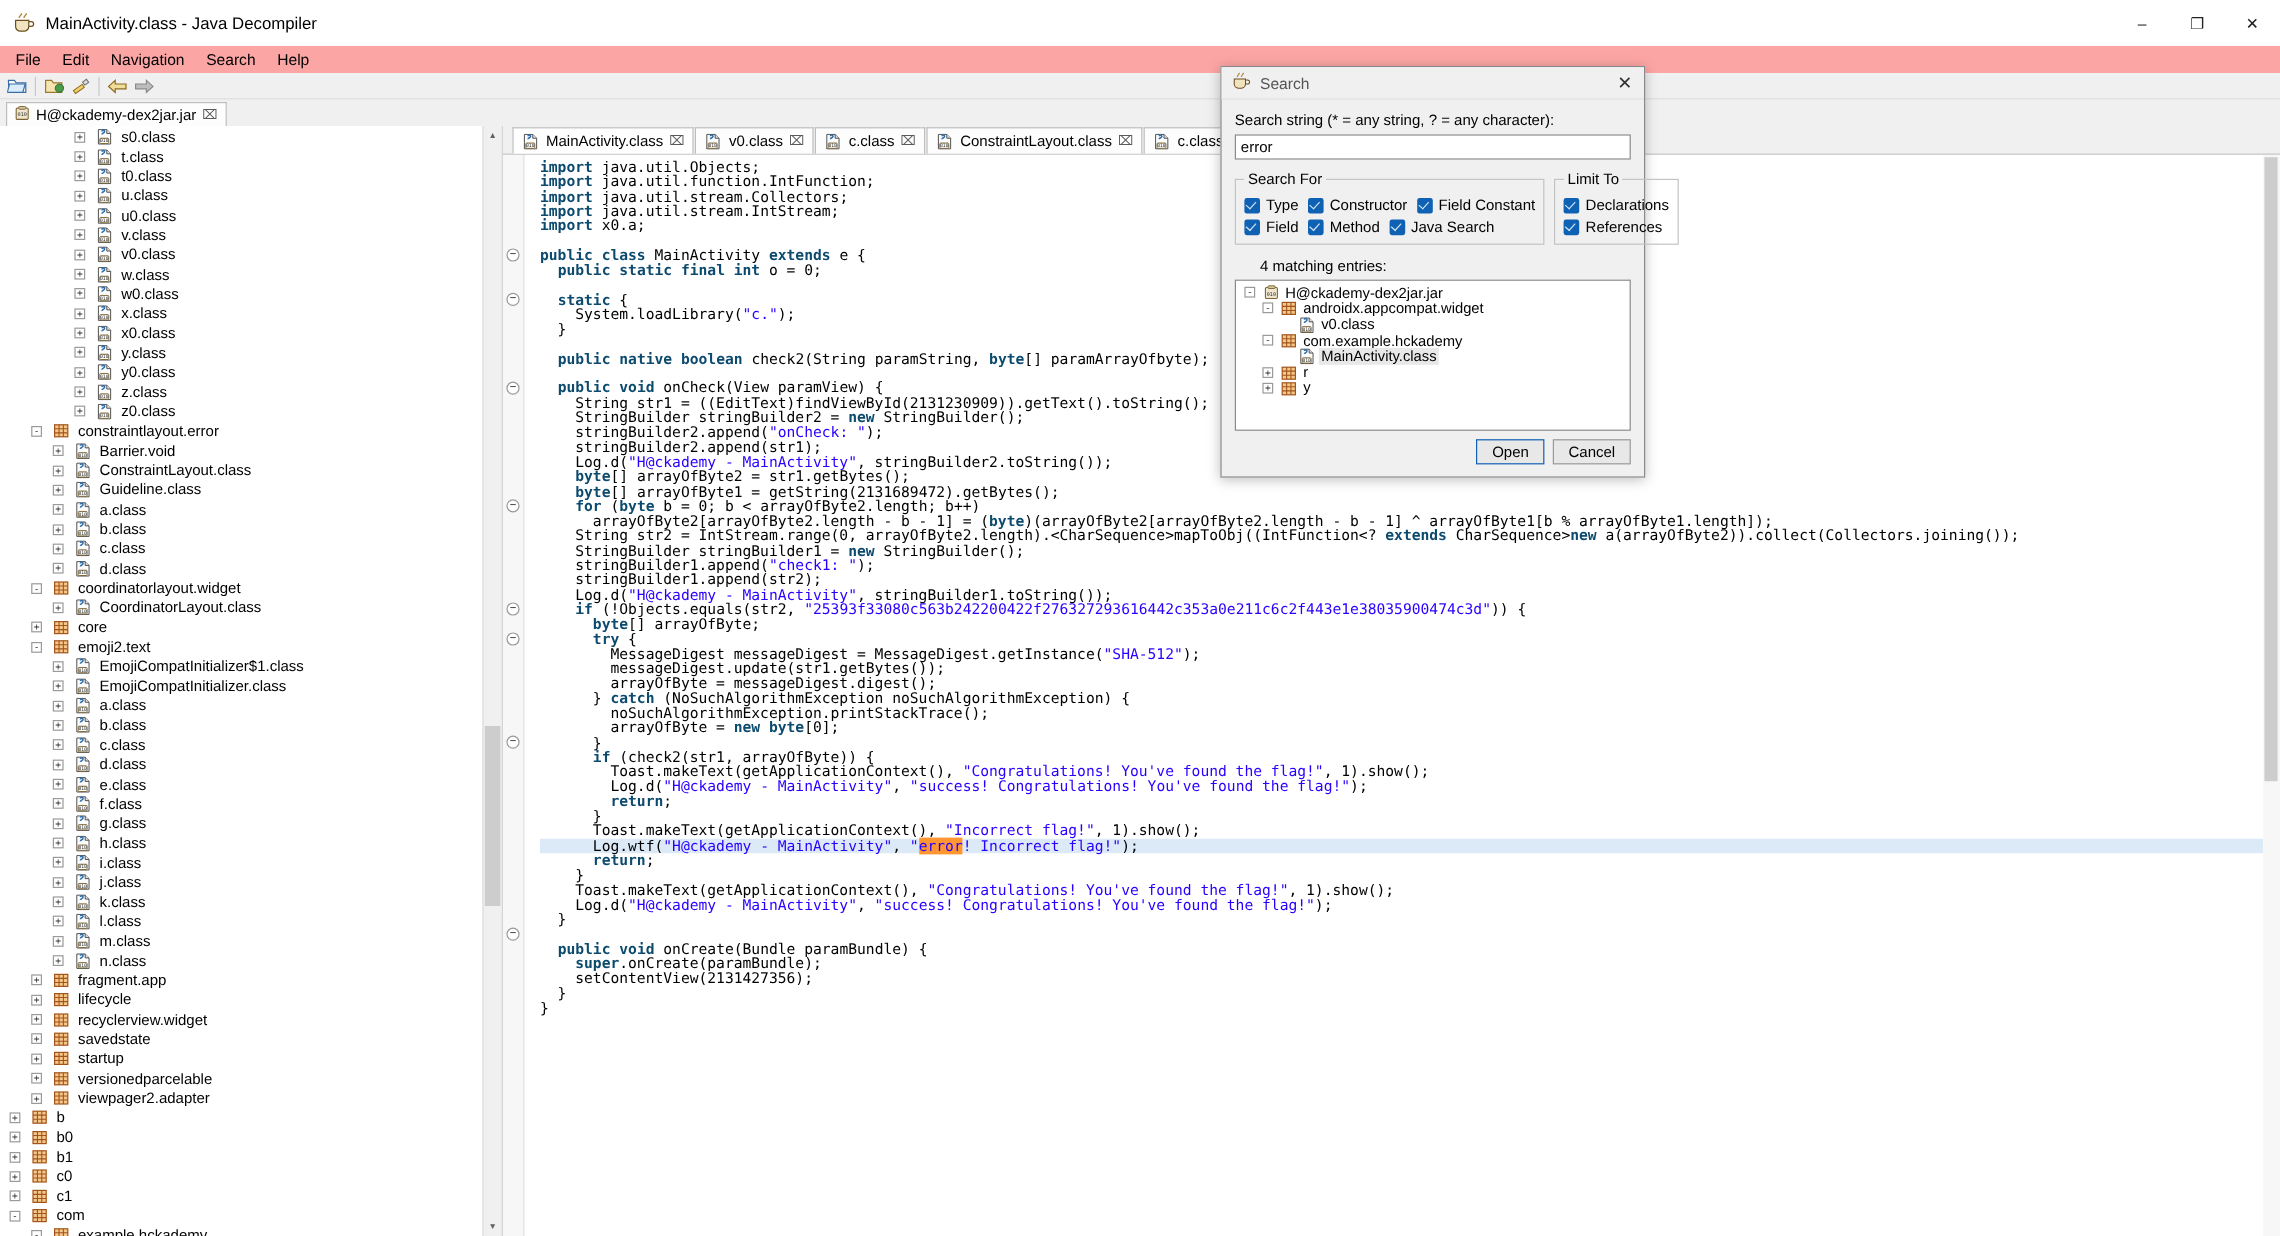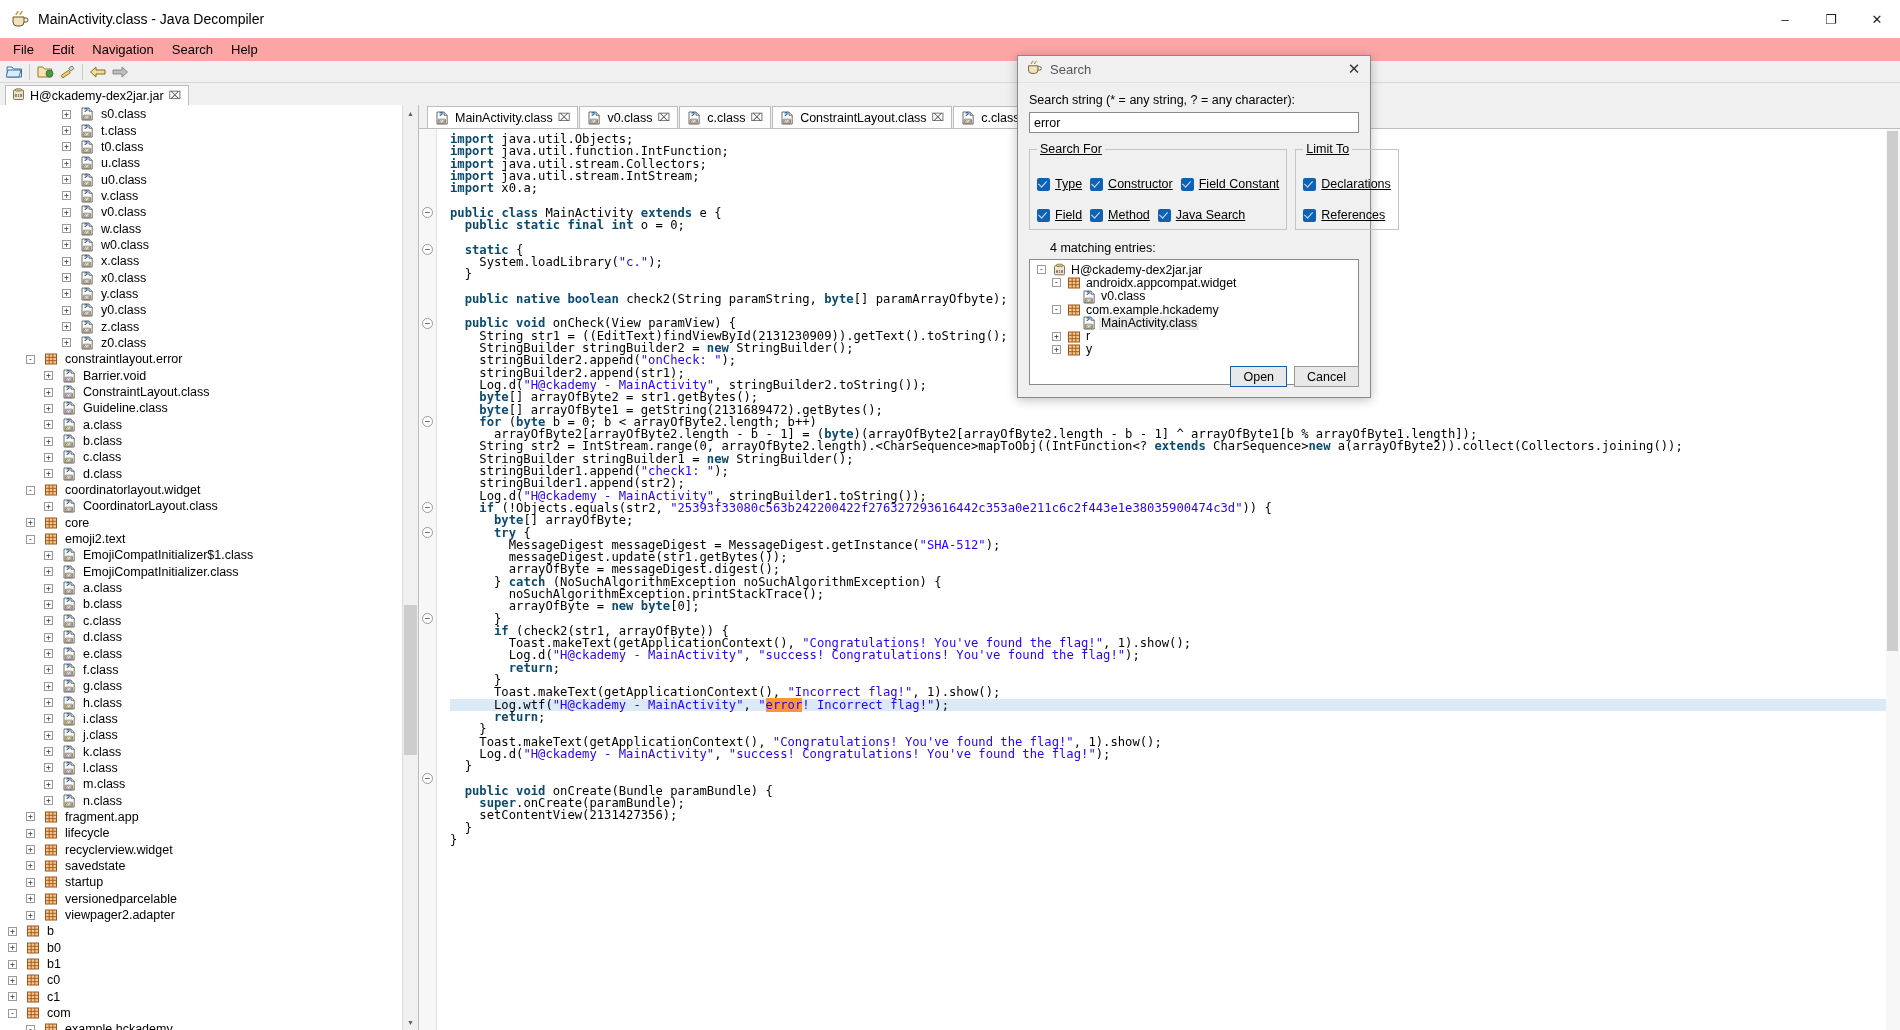--- a/index.html
+++ b/index.html
@@ -156,26 +156,26 @@
   }
   #dlg-titlebar .dlg-title { margin-left: 7px; color: #555; font-size: 13px; flex: 1; }
   #dlg-close { color: #333; font-size: 15px; width: 20px; text-align: center; }
   #dlg-body { padding: 10px 11px 0 11px; }
   .dlg-lab { margin-bottom: 5px; }
   #search-input {
     width: 100%; height: 21px; border: 1px solid #8a8a8a; background: #fff;
     padding: 1px 4px; font-family: "Liberation Sans", sans-serif; font-size: 12.5px;
     color: #000; outline: none;
   }
-  .grouprow { display: flex; gap: 8px; margin-top: 9px; text-decoration: underline; }
+  .grouprow { display: flex; gap: 8px; margin-top: 9px; }
   fieldset.grp {
     border: 1px solid #c4c4c4; margin: 0; padding: 4px 7px 7px 7px;
   }
   fieldset.grp legend { padding: 0 3px; font-size: 12.5px; color: #000; }
-  .cbrow { display: flex; align-items: flex-end; gap: 8px; margin-top: 17px; }
+  .cbrow { display: flex; align-items: flex-end; gap: 8px; margin-top: 4px; }
   .cbitem { display: flex; align-items: center; gap: 5px; white-space: nowrap; }
   .cbox {
     width: 13px; height: 13px; border-radius: 2px; background: #0f62b3;
     position: relative; flex: none;
   }
   .cbox::after {
     content: ""; position: absolute; left: 3px; top: 1px;
     width: 4px; height: 7px; border: solid #cfe2f5; border-width: 0 1.6px 1.6px 0;
     transform: rotate(42deg);
   }

